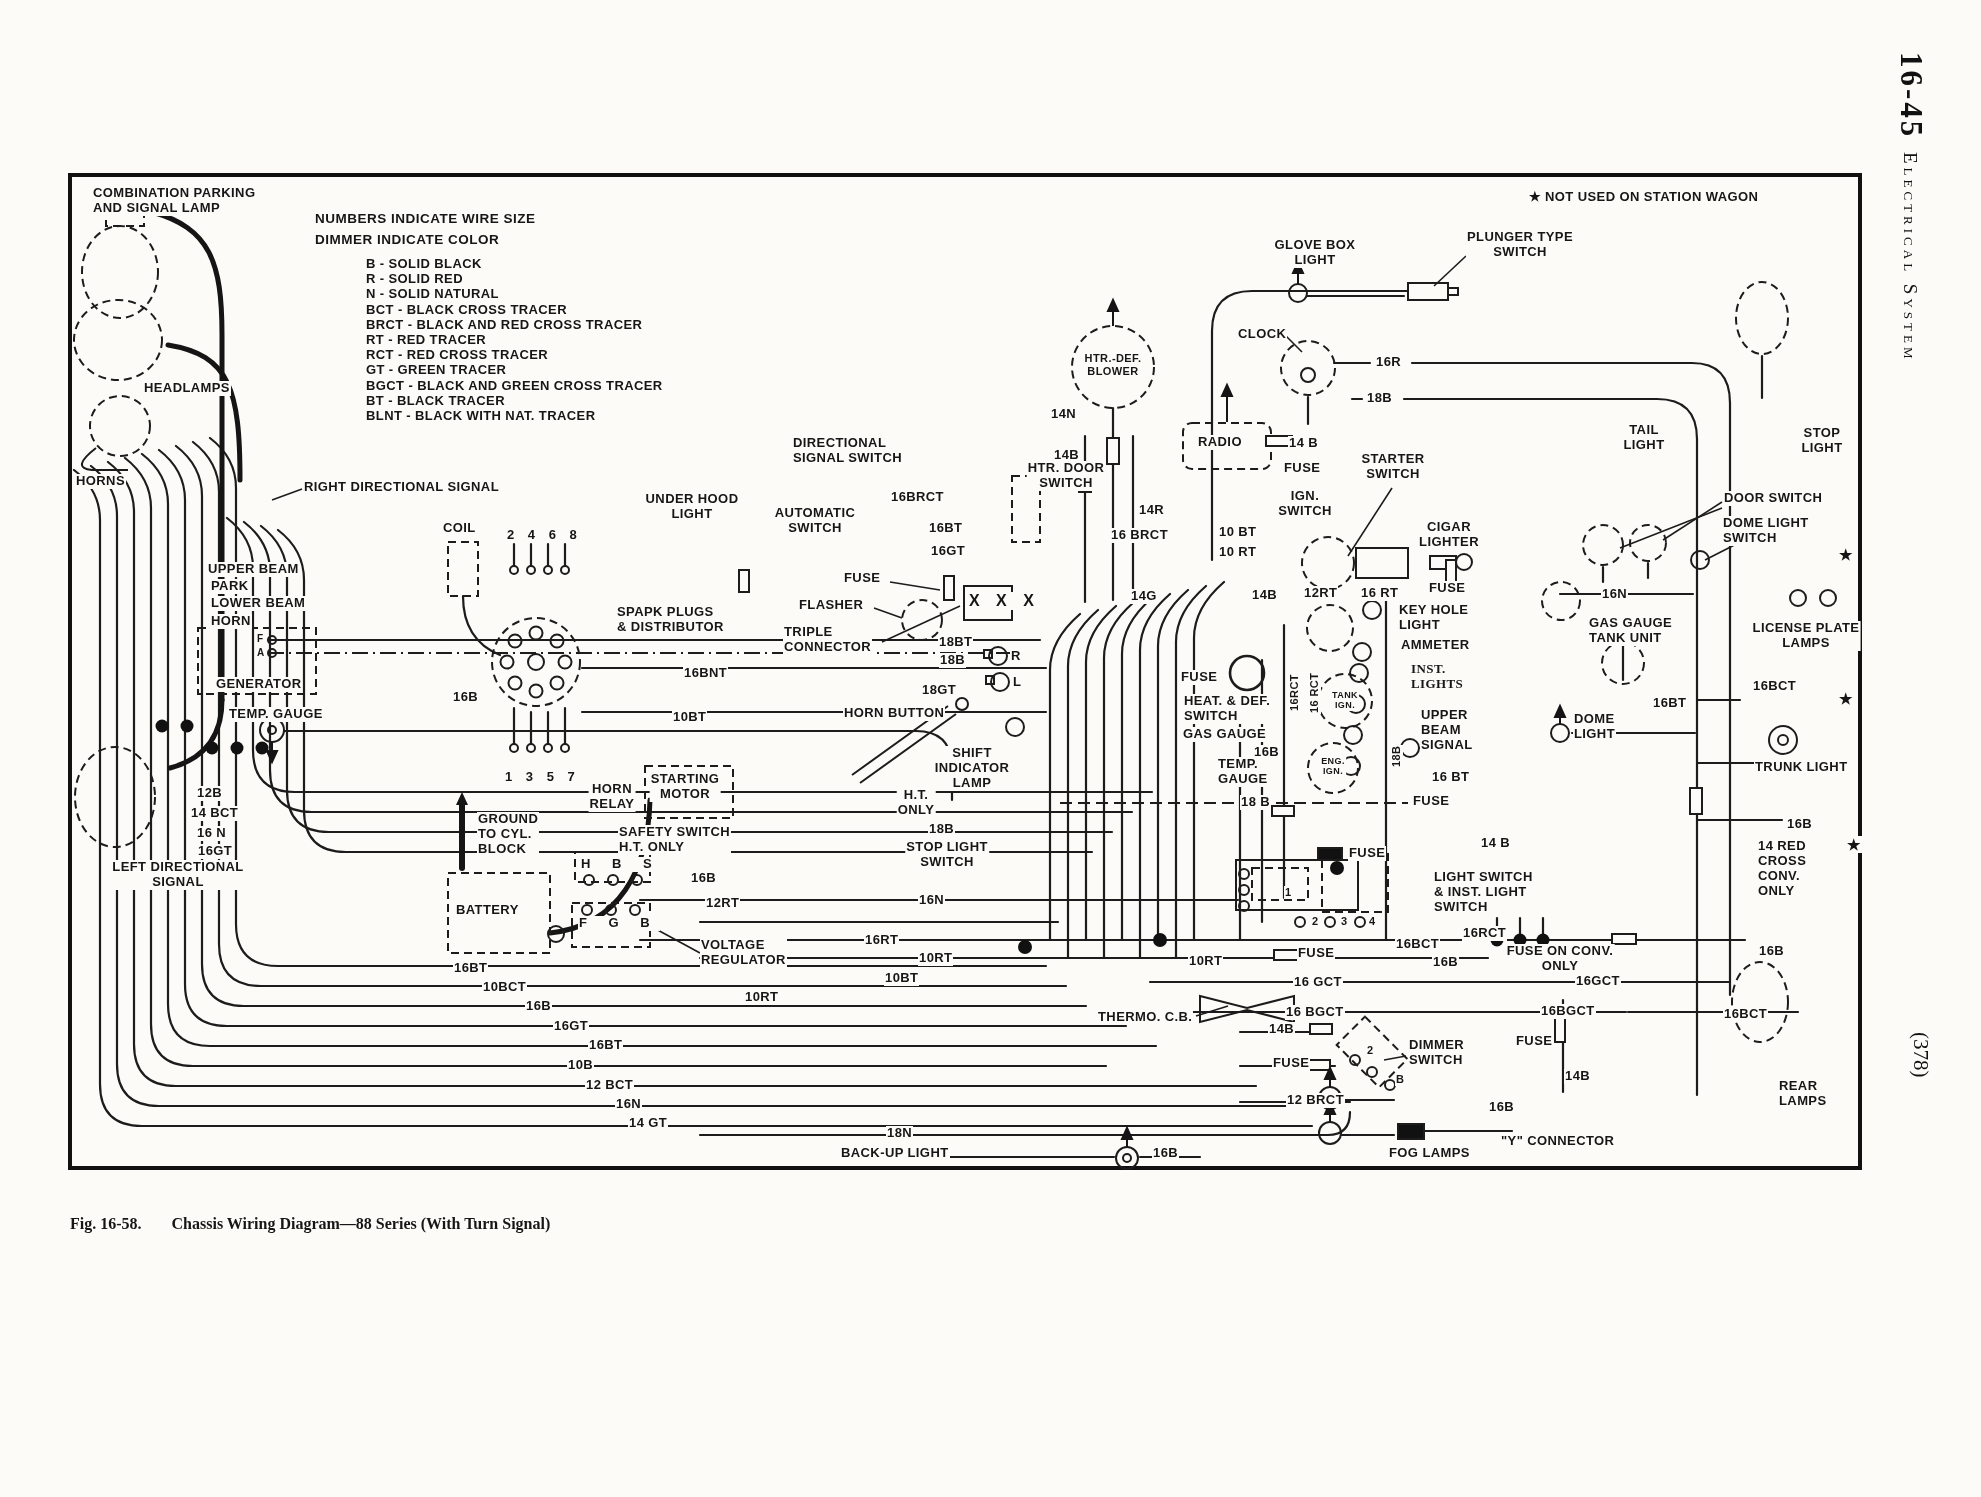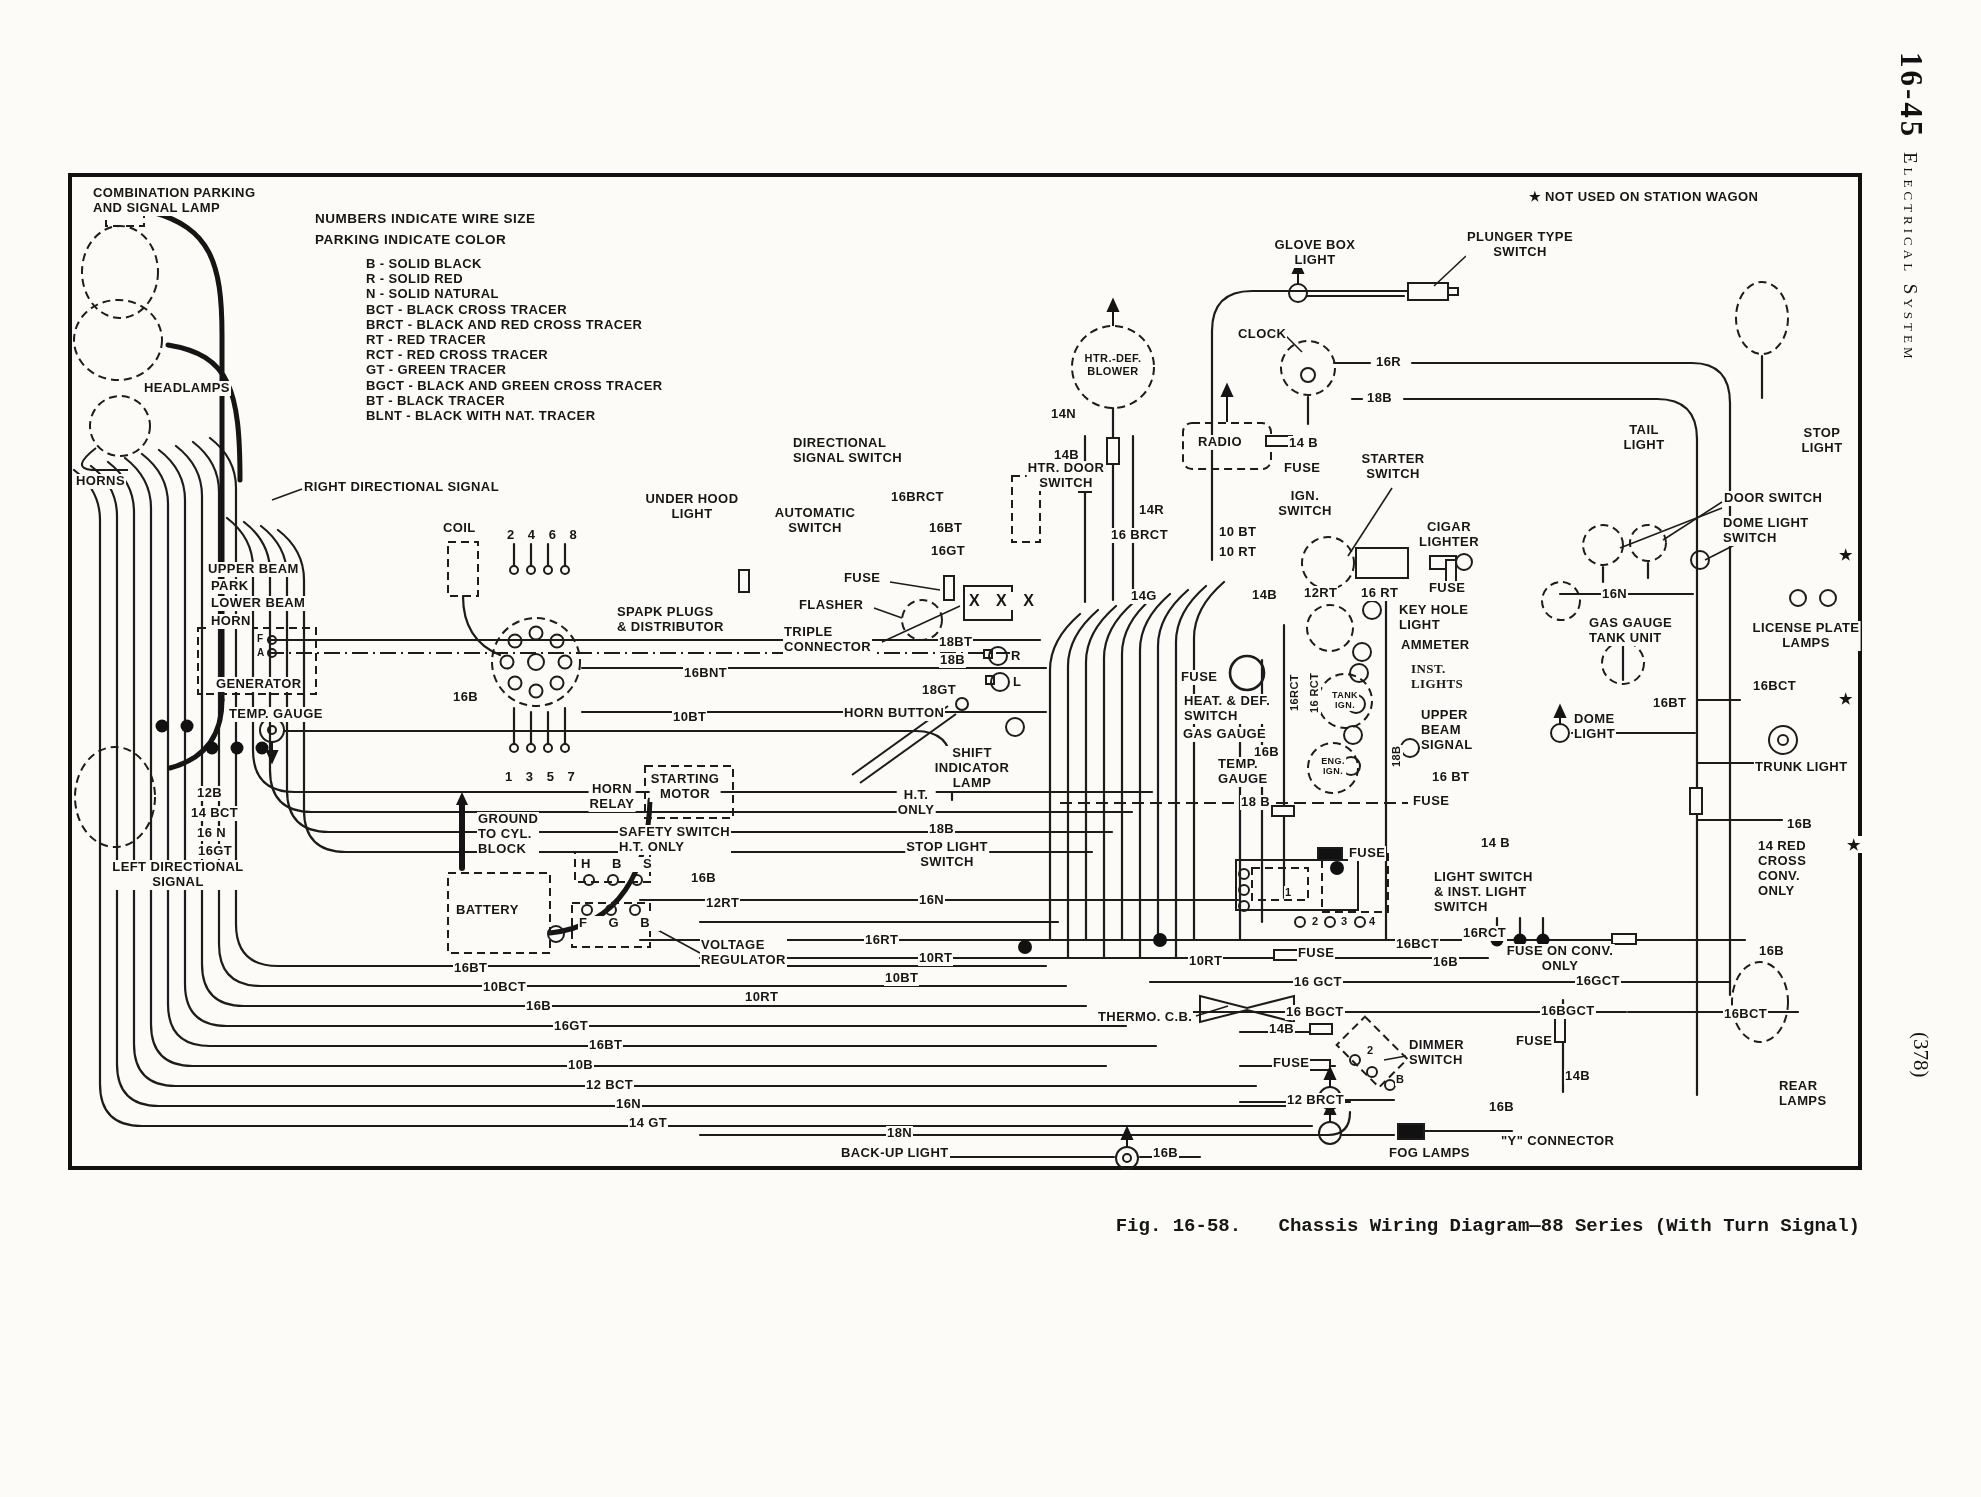--- a/index.html
+++ b/index.html
@@ -7,22 +7,22 @@
         font-family:"Liberation Sans", sans-serif;color:#161616;}
   #wires{position:absolute;left:0;top:0;}
   .lbl{position:absolute;font:700 13px/1.15 "Liberation Sans", sans-serif;letter-spacing:.4px;
        white-space:pre-line;background:#fcfbf8;padding:0 1px;transform-origin:left top;}
   .lbl.c{transform:translateX(-50%);text-align:center;}
   #legend-codes{position:absolute;left:366px;top:256px;font:700 13px/15.2px "Liberation Sans",sans-serif;
        letter-spacing:.4px;}
   #wire-note{position:absolute;left:315px;top:208px;font:700 13.5px/21px "Liberation Sans",sans-serif;letter-spacing:.5px;}
   #ls-legend{position:absolute;left:875px;top:203px;font:700 13.5px/15.5px "Liberation Sans",sans-serif;letter-spacing:.5px;}
   #ls-legend .items{margin-left:14px;}
-  .caption{position:absolute;left:70px;top:1215px;width:1790px;text-align:right;
-       font-family:Liberation Mono, monospace;font-weight:700;font-size:19px;}
+  .caption{position:absolute;left:70px;top:1215px;width:1790px;text-align:left;
+       font-family:Liberation Serif, serif;font-weight:700;font-size:16px;}
   .caption .fig{margin-right:26px;}
   .vtext{position:absolute;writing-mode:vertical-rl;font-family:"Liberation Serif", serif;color:#111;}
   #page-num{left:1893px;top:52px;font-size:31px;font-weight:700;letter-spacing:3px;}
   #section-title{left:1899px;top:152px;font-size:19px;font-variant:small-caps;letter-spacing:4px;}
   #folio{left:1908px;top:1032px;font-size:21px;}
 </style>
 </head>
 <body>
 
 <div id="page">
@@ -310,21 +310,21 @@
         <path d="M1196 1016 L1228 1006"></path>
       <path d="M1406 1056 L1384 1060"></path>
         <path d="M1722 502 L1663 540"></path>
         <path d="M1722 508 L1620 548"></path>
       <path d="M1760 532 L1705 560"></path>
     </g>
   </svg>
 
   <div id="wire-note">
     <div>NUMBERS INDICATE WIRE SIZE</div>
-    <div>PARKING INDICATE COLOR</div>
+    <div>DIMMER INDICATE COLOR</div>
   </div>
 
   <div id="legend-codes">
       <div>B - SOLID BLACK</div>
       <div>R - SOLID RED</div>
       <div>N - SOLID NATURAL</div>
       <div>BCT - BLACK CROSS TRACER</div>
       <div>BRCT - BLACK AND RED CROSS TRACER</div>
       <div>RT - RED TRACER</div>
       <div>RCT - RED CROSS TRACER</div>

